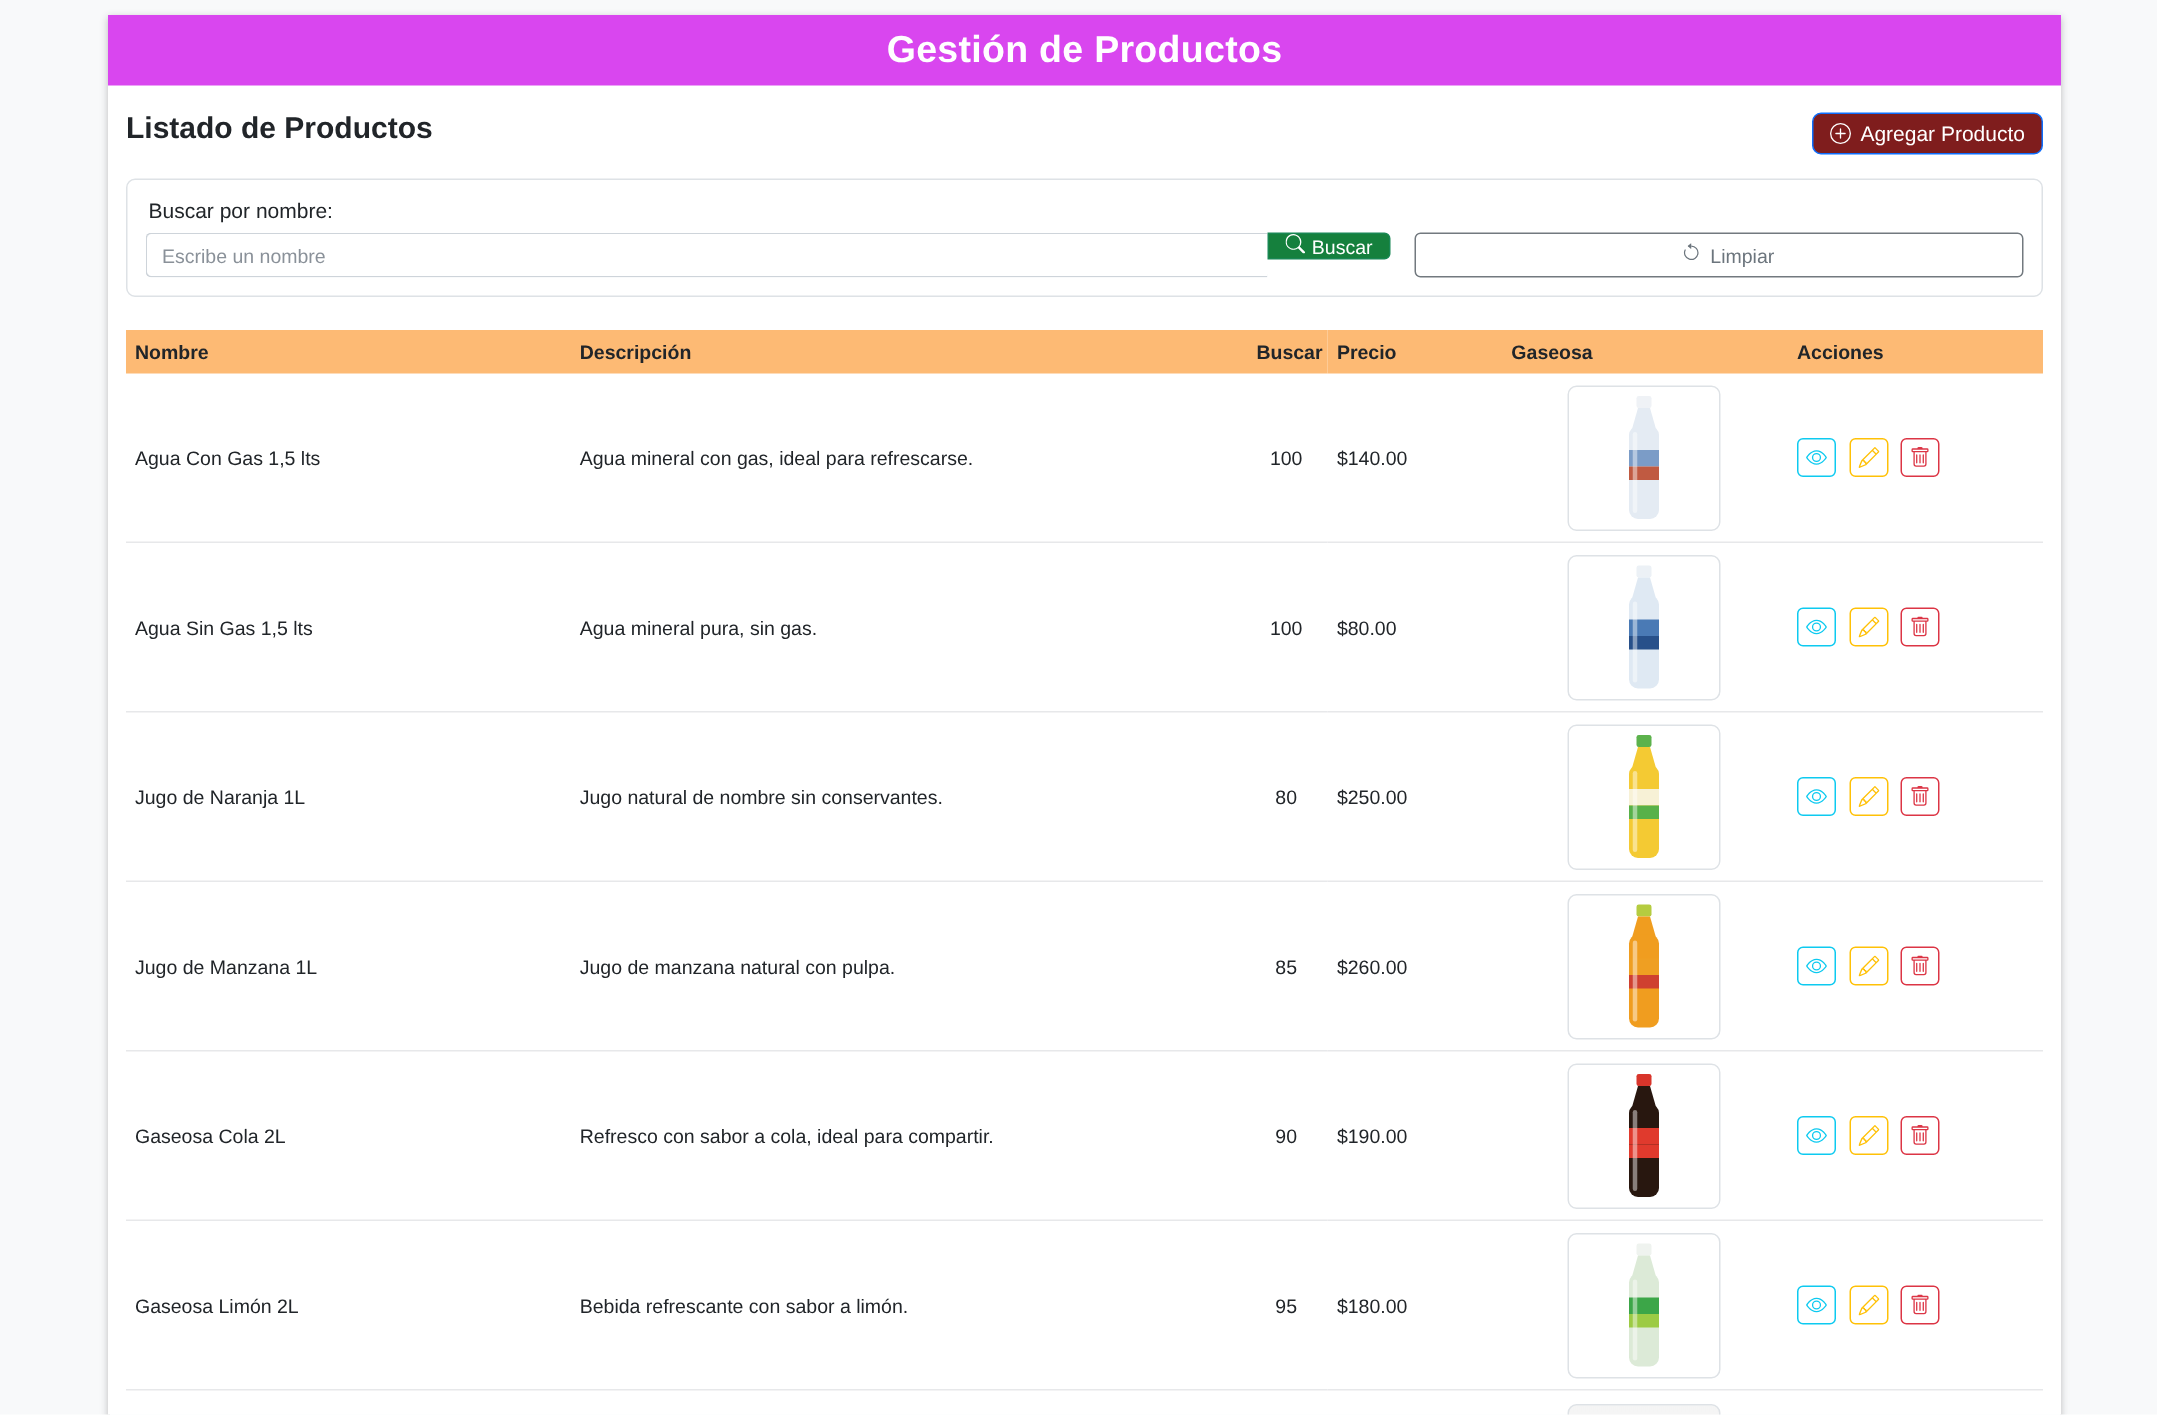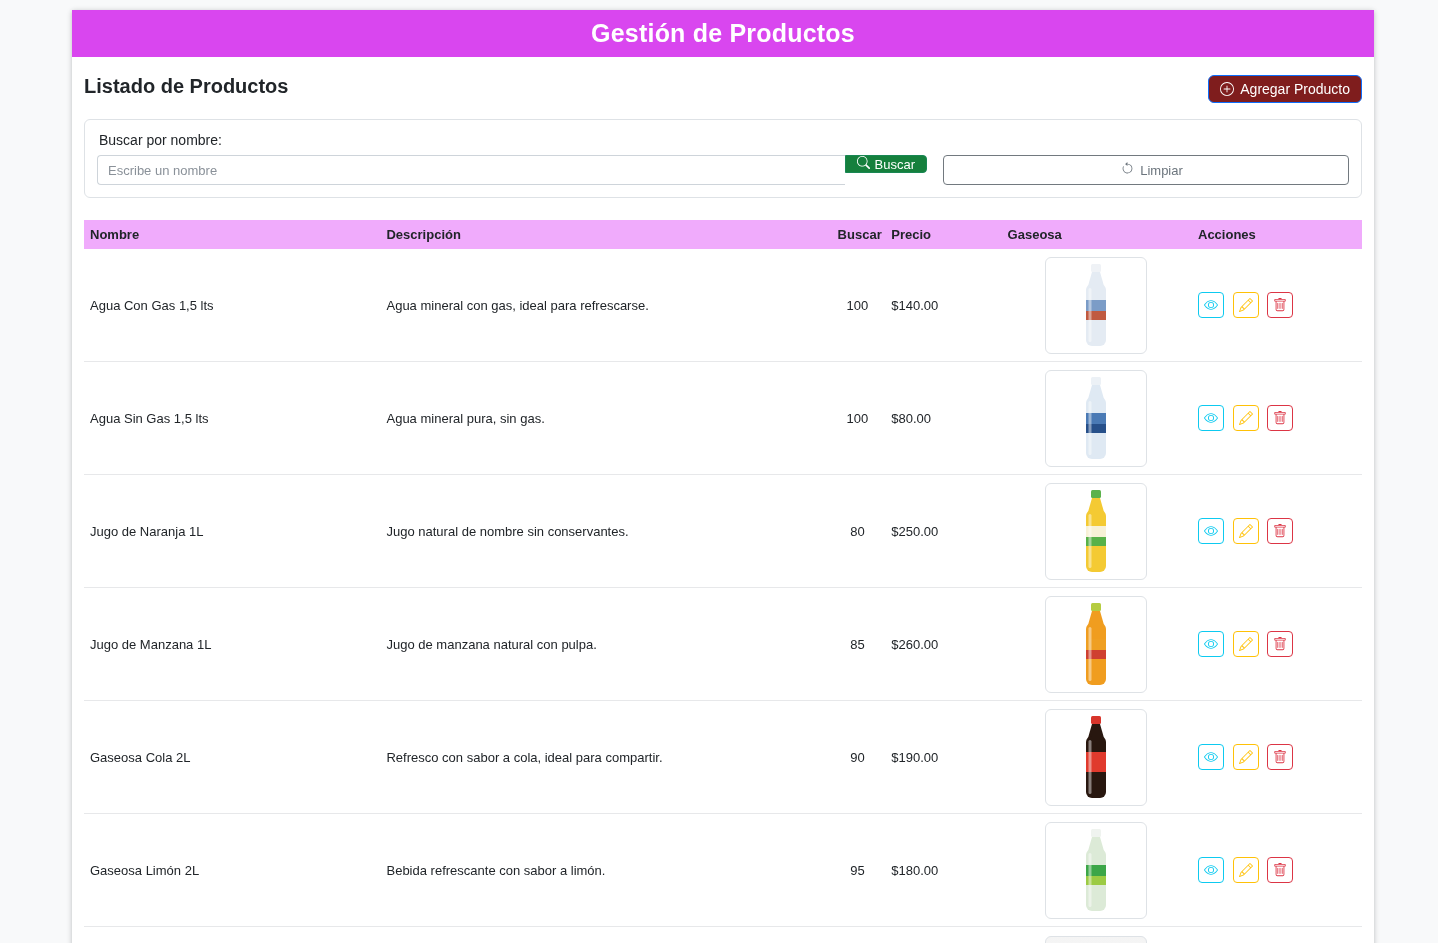--- a/index.html
+++ b/index.html
@@ -41,21 +41,21 @@
     background:#15803d;color:#fff;border:1px solid #198754;
     border-radius:0 4px 4px 0;font-size:13px;padding:0 11px;height:18px;box-sizing:border-box;
   }
   .btn-limpiar{
     width:406px;margin-left:16px;height:30px;box-sizing:border-box;
     display:inline-flex;align-items:center;justify-content:center;gap:6px;
     background:#fff;color:#6c757d;border:1px solid #72797f;border-radius:4px;font-size:13px;padding-left:18px;
   }
   .products-table{width:100%;border-collapse:collapse;margin-top:22px;font-size:13px;color:#212529;table-layout:fixed;}
   .products-table thead th{
-    background:#f0abfc;font-weight:700;text-align:left;
+    background:#fdba74;font-weight:700;text-align:left;
     padding:7px 8px 7px 6px;white-space:nowrap;
   }
   th.col-stock{text-align:right;}
   th.col-precio{padding-left:24px;}
   th.col-imagen{text-align:center;}
   .products-table tbody td{
     border-bottom:1px solid #e7e8ea;height:112px;
     padding:0 8px 0 6px;vertical-align:middle;overflow:hidden;
   }
   td.cell-stock{text-align:center;}

